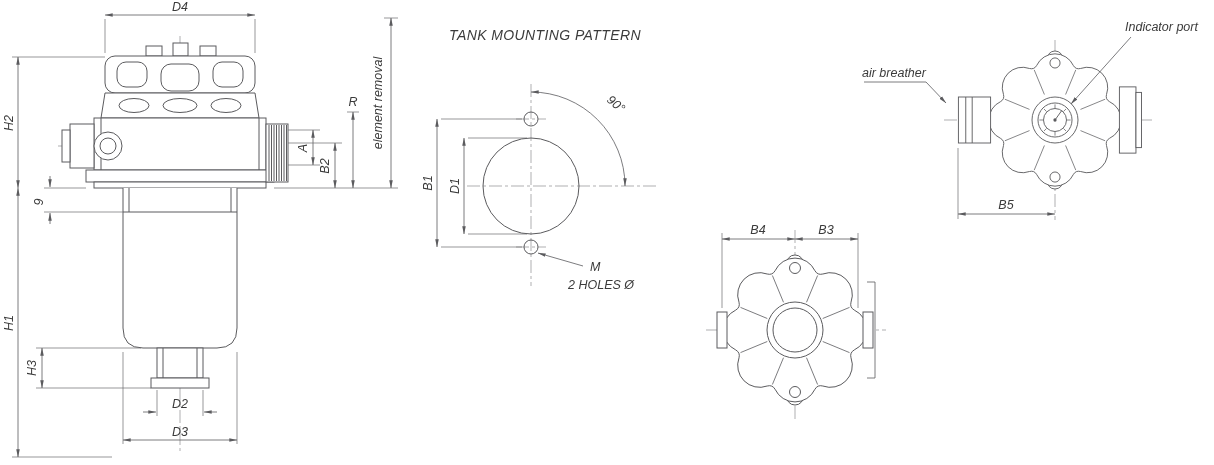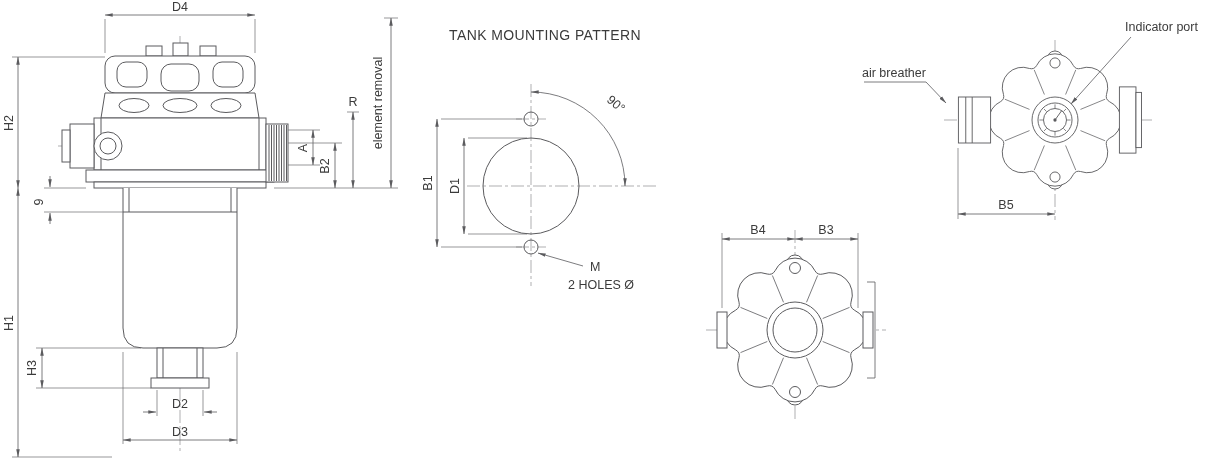--- a/index.html
+++ b/index.html
@@ -1,17 +1,17 @@
 <!DOCTYPE html>
 <html><head>
 <meta charset="utf-8">
 <style>
   html,body{margin:0;padding:0;background:#ffffff;}
   .canvas{position:relative;width:1214px;height:465px;background:#ffffff;overflow:hidden;
-          font-family:"Liberation Sans",sans-serif;}
+          font-family:"Liberation Sans",sans-serif;font-style:italic;}
   svg{display:block;}
   svg text{font-family:"Liberation Sans",sans-serif;font-size:12.5px;fill:#3b3b3b;}
   .t-title{font-size:14px;letter-spacing:.4px;}
   .s  {stroke:#5b5b5e;stroke-width:1;fill:none;}
   .sf {stroke:#5b5b5e;stroke-width:1;fill:#ffffff;}
   .thin{stroke:#5b5b5e;stroke-width:.8;fill:none;}
   .dim{stroke:#5b5b5e;stroke-width:.8;fill:none;}
   .ext{stroke:#6b6b6e;stroke-width:.7;fill:none;}
   .cl {stroke:#8d8d90;stroke-width:.7;fill:none;stroke-dasharray:13 3 3 3;}
   .hatch{stroke:#5b5b5e;stroke-width:1;}

